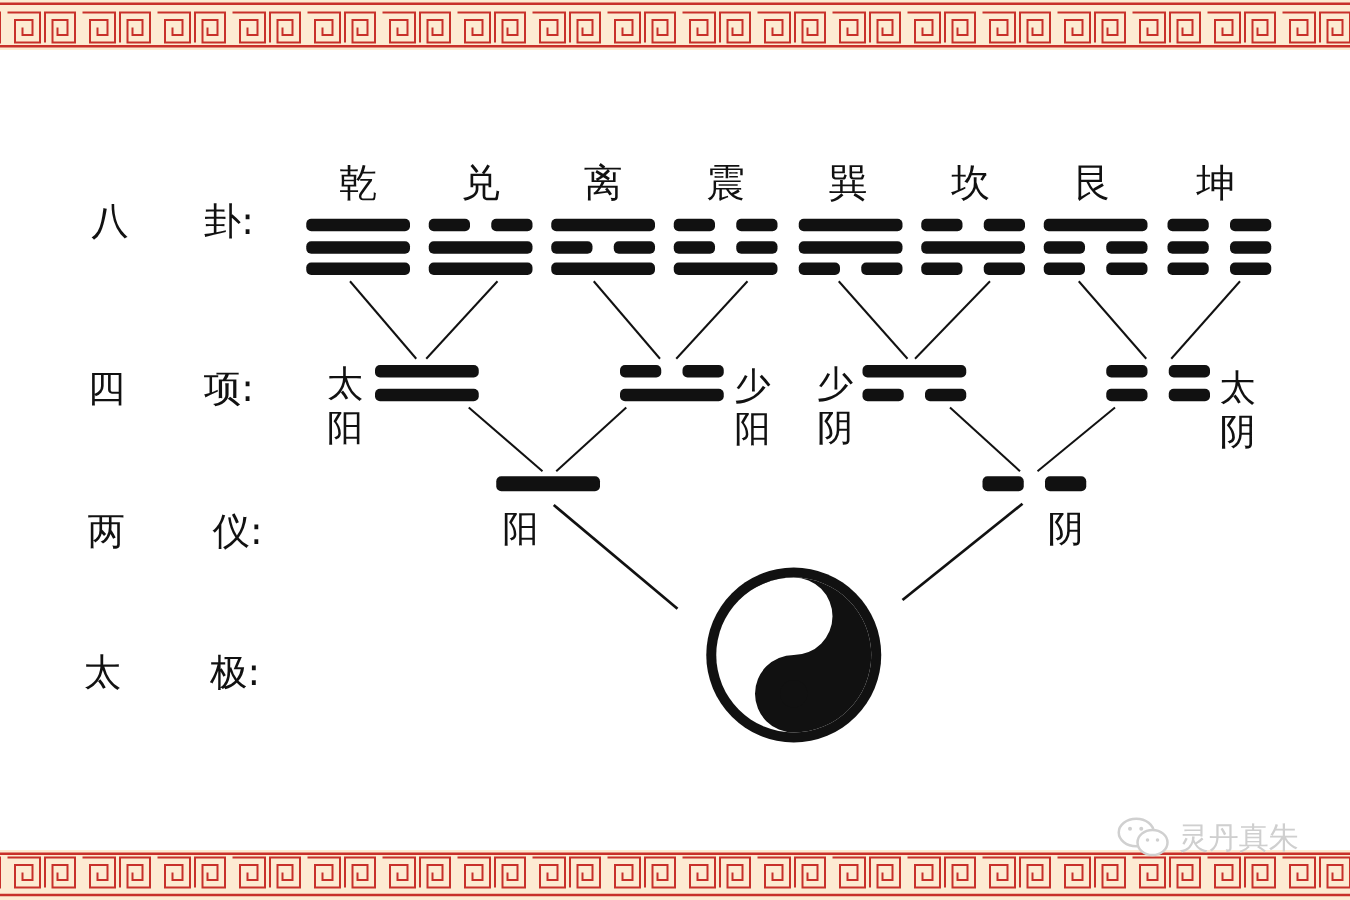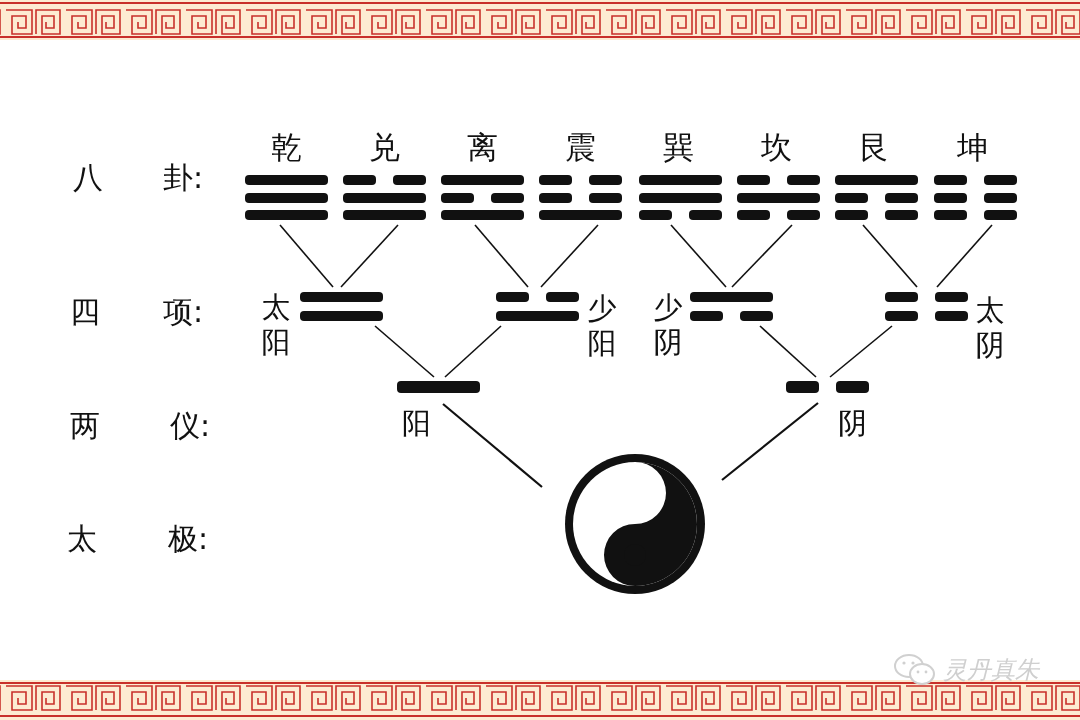--- a/index.html
+++ b/index.html
@@ -18,21 +18,21 @@
   .label {
     position: absolute; font-size: 30px; color: #111; line-height: 1;
     white-space: nowrap;
   }
   .trig-name { position: absolute; font-size: 31px; color: #111; line-height: 1; text-align: center; width: 83px; }
   .sym-label { position: absolute; font-size: 29px; color: #111; line-height: 35px; width: 32px; text-align: center; }
   #diagram { position: absolute; left: 0; top: 0; }
   .watermark {
     position: absolute; left: 893px; top: 650px; height: 40px;
     display: flex; align-items: center; gap: 6px;
-    color: #cfcfcf; font-size: 24px; font-style: italic;
+    color: #cfcfcf; font-size: 24px;
   }
 </style>
 </head>
 <body>
 
 <div class="border-band top">
   <svg width="1080" height="40">
     <defs>
       <pattern id="meanderTop" x="4" y="0" width="60" height="40" patternUnits="userSpaceOnUse">
         <g fill="none" stroke="#c8302a" stroke-width="1.6">

